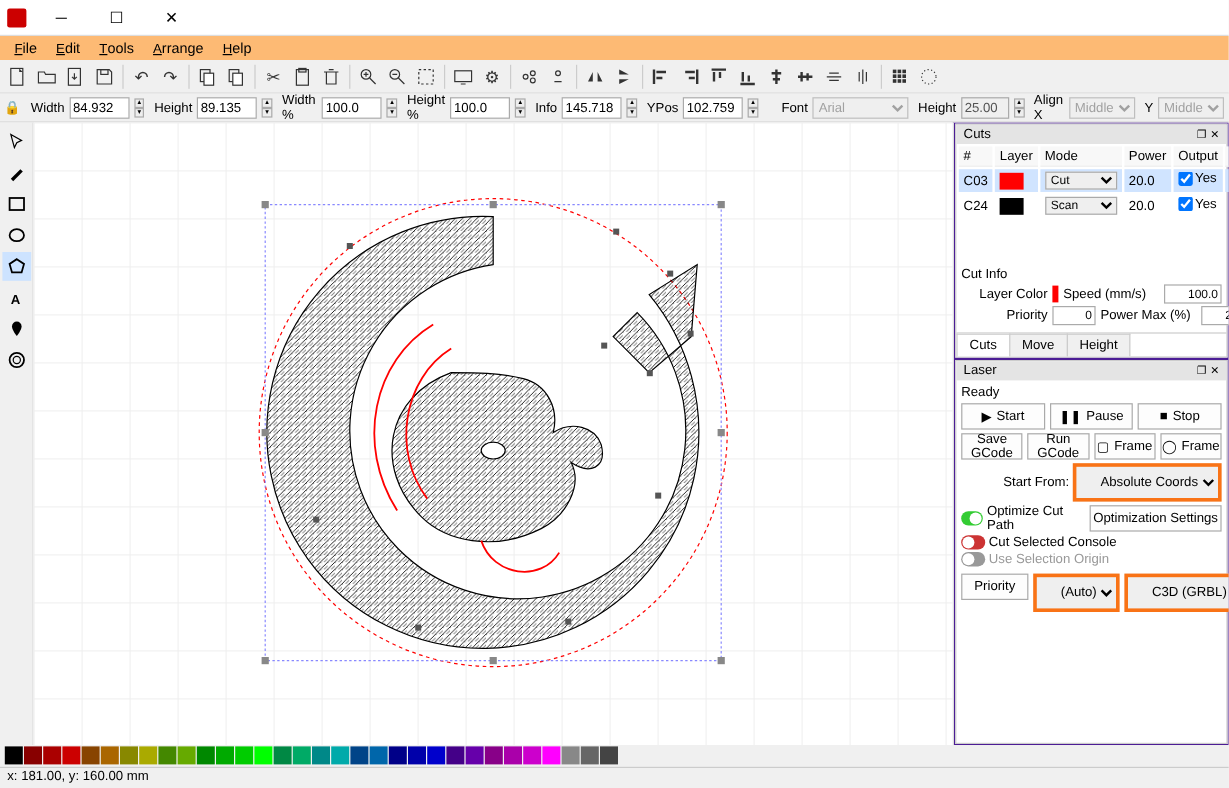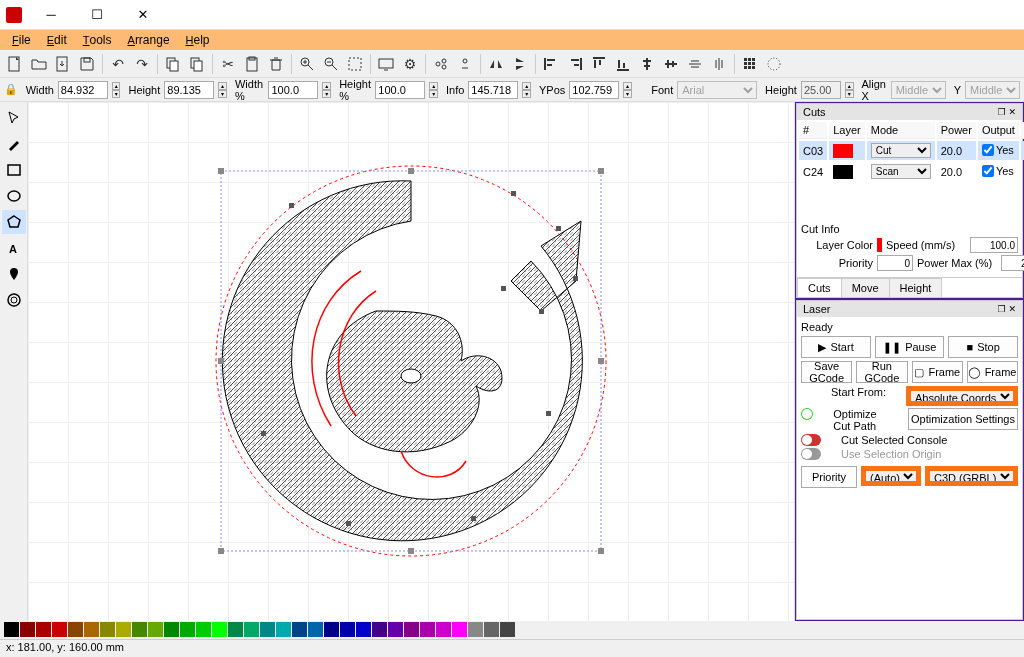--- a/index.html
+++ b/index.html
@@ -47,22 +47,22 @@
 .cutinfo .row { display: flex; justify-content: space-between; align-items: center; margin: 2px 0; gap:4px; }
 .cutinfo .row label { flex:0 0 72px; text-align:right; }
 .cutinfo .row span.lbl2 { flex:0 0 80px; }
 .cutinfo input { width: 48px; height: 16px; font-size: 10px; border:1px solid #aaa; text-align:right; padding-right:2px;}
 .tabs { display: flex; border-top: 1px solid #ccc; }
 .tabs .tab { padding: 3px 10px; font-size: 11px; border:1px solid #ccc; border-bottom:none; background:#f0f0f0; margin-right:-1px; }
 .tabs .tab.active { background: #fff; }
 .laser { padding: 4px; font-size: 11px; }
 .laser .brow { display: flex; gap: 4px; margin: 3px 0; }
 .laser button { flex: 1; height: 22px; font-size: 11px; background: #fdfdfd; border: 1px solid #aaa; display:flex; align-items:center; justify-content:center; gap:4px; }
-.laser .lrow { display:flex; gap:20px; margin:2px 0; }
-.laser select { flex:1; height:20px; font-size:11px; border:5px solid #f97316; }
+.laser .lrow { display:flex; align-items:center; gap:3px; margin:2px 0; }
+.laser select { flex:1; height:32px; font-size:11px; border:3px solid #f97316;padding-left:16px; }
 .palette { height: 18px; background: #f0f0f0; display: flex; padding: 1px 4px; gap: 1px; }
 .palette div { width: 15px; height: 15px; }
 .status { height: 18px; background: #f0f0f0; padding: 1px 6px; font-size: 11px; border-top:1px solid #ccc;}
 .chk { display:inline-flex; align-items:center; gap:2px; }
 .chk input { width:12px; height:12px; }
 .toggle { width:20px; height:12px; border-radius:6px; display:inline-block; position:relative; }
 .toggle.on { background:#3c3; }
 .toggle.off { background:#c33; }
 .toggle.dis { background:#999; }
 .toggle::after { content:''; width:10px; height:10px; background:#fff; border-radius:50%; position:absolute; top:1px; }

